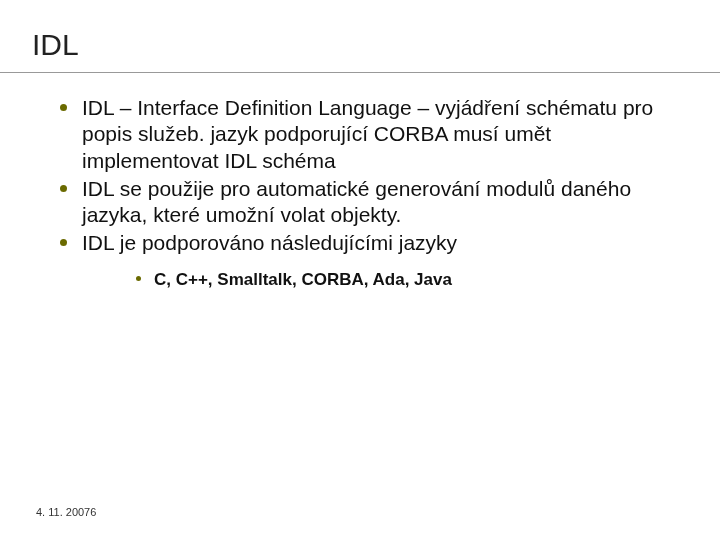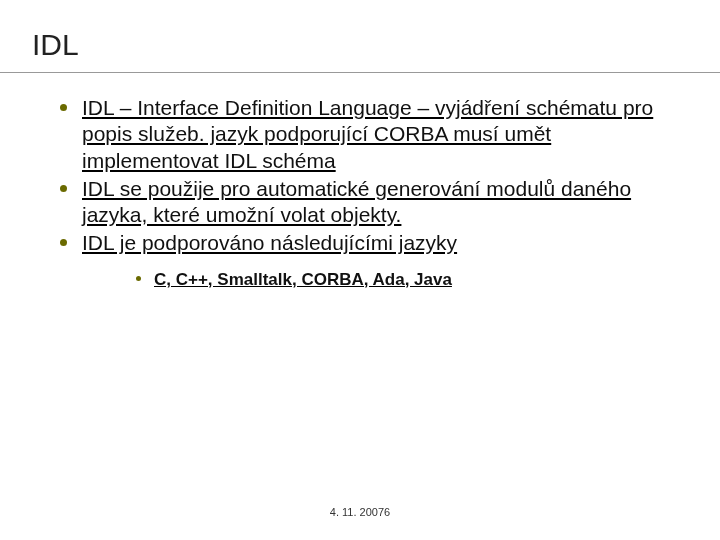--- a/index.html
+++ b/index.html
@@ -19,21 +19,20 @@
   .hr {
     border: none;
     border-top: 1px solid #999;
     margin-bottom: 22px;
     margin-left: -32px;
     margin-right: -32px;
   }
   .list {
     list-style: none;
     padding-left: 22px;
-    text-decoration: underline;
   }
   .list > li {
     position: relative;
     font-size: 21px;
     line-height: 1.25;
     color: #111;
     padding-left: 28px;
     margin-bottom: 2px;
   }
   .list > li::before {
@@ -67,21 +66,21 @@
     height: 5px;
     background: #6a6a00;
     border-radius: 50%;
   }
   .footer {
     position: absolute;
     left: 0;
     right: 0;
     bottom: 22px;
     display: flex;
-    justify-content: center;
+    justify-content: flex-start;
     align-items: center;
     font-size: 11px;
     color: #333;
     padding: 0 36px;
   }
 </style>
 </head>
 <body>
 
 <h1 class="title">IDL</h1>

